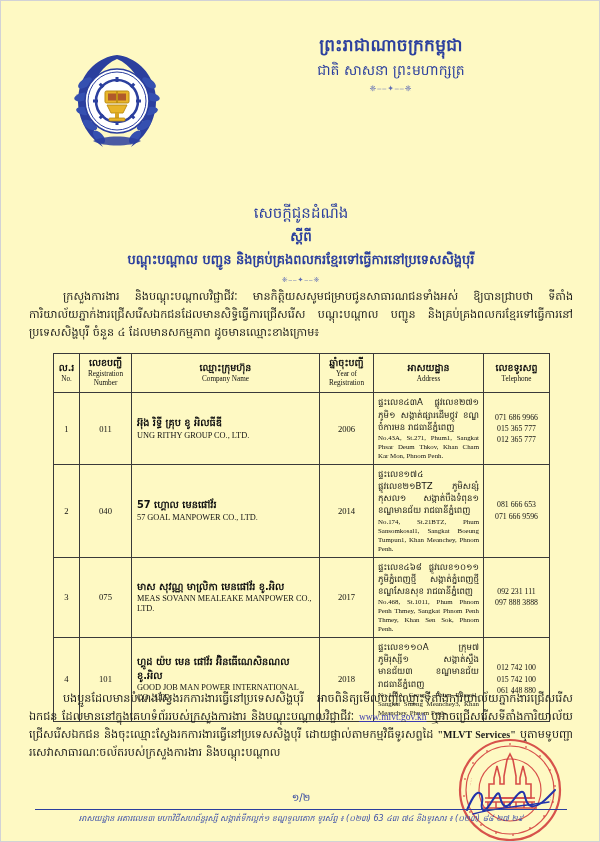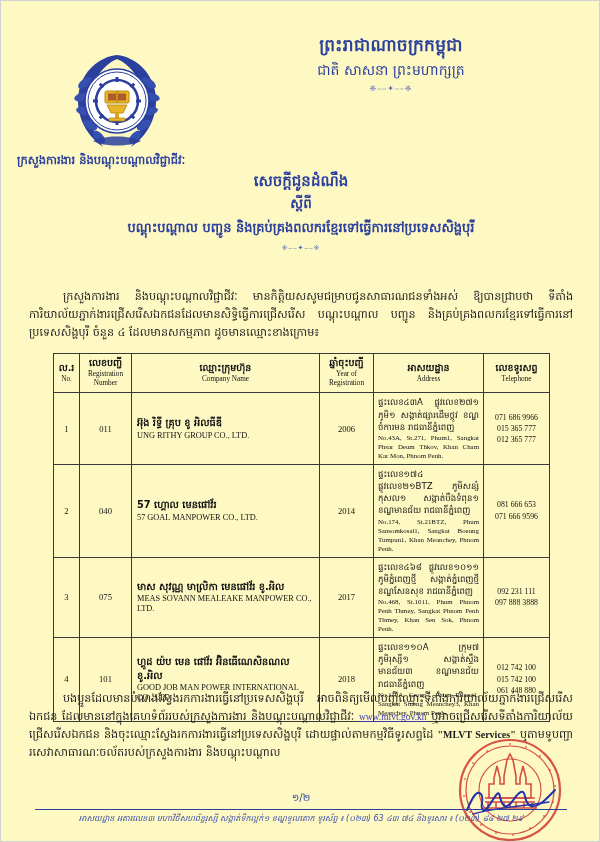--- a/index.html
+++ b/index.html
@@ -68,28 +68,28 @@
   
   .title-block {
     position: absolute;
     left: 30px; top: 168px;
     width: 540px;
     text-align: center;
     color: #2b3f9e;
   }
   .title-1 {
     font-size: 15px;
-    font-weight: bold;
+    font-weight: normal;
     line-height: 1.6;
+    margin-top: 32px;
   }
   .title-2 {
     font-size: 13.5px;
     font-weight: bold;
     line-height: 1.7;
-    font-family: Liberation Serif, serif;
   }
   .title-3 {
     font-size: 13px;
     font-weight: bold;
     line-height: 1.85;
     padding: 0 8px;
   }
   .title-divider {
     margin: 4px auto 0;
     width: 110px;
@@ -317,21 +317,20 @@
         <path d="M30 92 C40 86 68 86 78 92 C68 98 40 98 30 92 Z" fill="#2b3f9e" opacity="0.85"></path>
       </svg>
     </div>
 
     <div class="national-head">
       <div class="kingdom-line">ព្រះរាជាណាចក្រកម្ពុជា</div>
       <div class="motto-line">ជាតិ សាសនា ព្រះមហាក្សត្រ</div>
       <div class="khmer-divider">❈⎯⎯✦⎯⎯❈</div>
     </div>
 
-    <div class="ministry-line">ក្រសួងការងារ និងបណ្តុះបណ្តាលវិជ្ជាជីវៈ</div>
   </div>
 
   <div class="title-block">
     <div class="title-1">សេចក្តីជូនដំណឹង</div>
     <div class="title-2">ស្តីពី</div>
     <div class="title-3">បណ្តុះបណ្តាល បញ្ជូន និងគ្រប់គ្រងពលករខ្មែរទៅធ្វើការនៅប្រទេសសិង្ហបុរី</div>
     <div class="title-divider">❈⎯⎯✦⎯⎯❈</div>
   </div>
 
   <div class="body-para">ក្រសួងការងារ និងបណ្តុះបណ្តាលវិជ្ជាជីវៈ មានកិត្តិយសសូមជម្រាបជូនសាធារណជនទាំងអស់ ឱ្យបានជ្រាបថា ទីតាំងការិយាល័យភ្នាក់ងារជ្រើសរើសឯកជនដែលមានសិទ្ធិធ្វើការជ្រើសរើស បណ្តុះបណ្តាល បញ្ជូន និងគ្រប់គ្រងពលករខ្មែរទៅធ្វើការនៅប្រទេសសិង្ហបុរី ចំនួន ៤ ដែលមានសកម្មភាព ដូចមានឈ្មោះខាងក្រោម៖</div>

